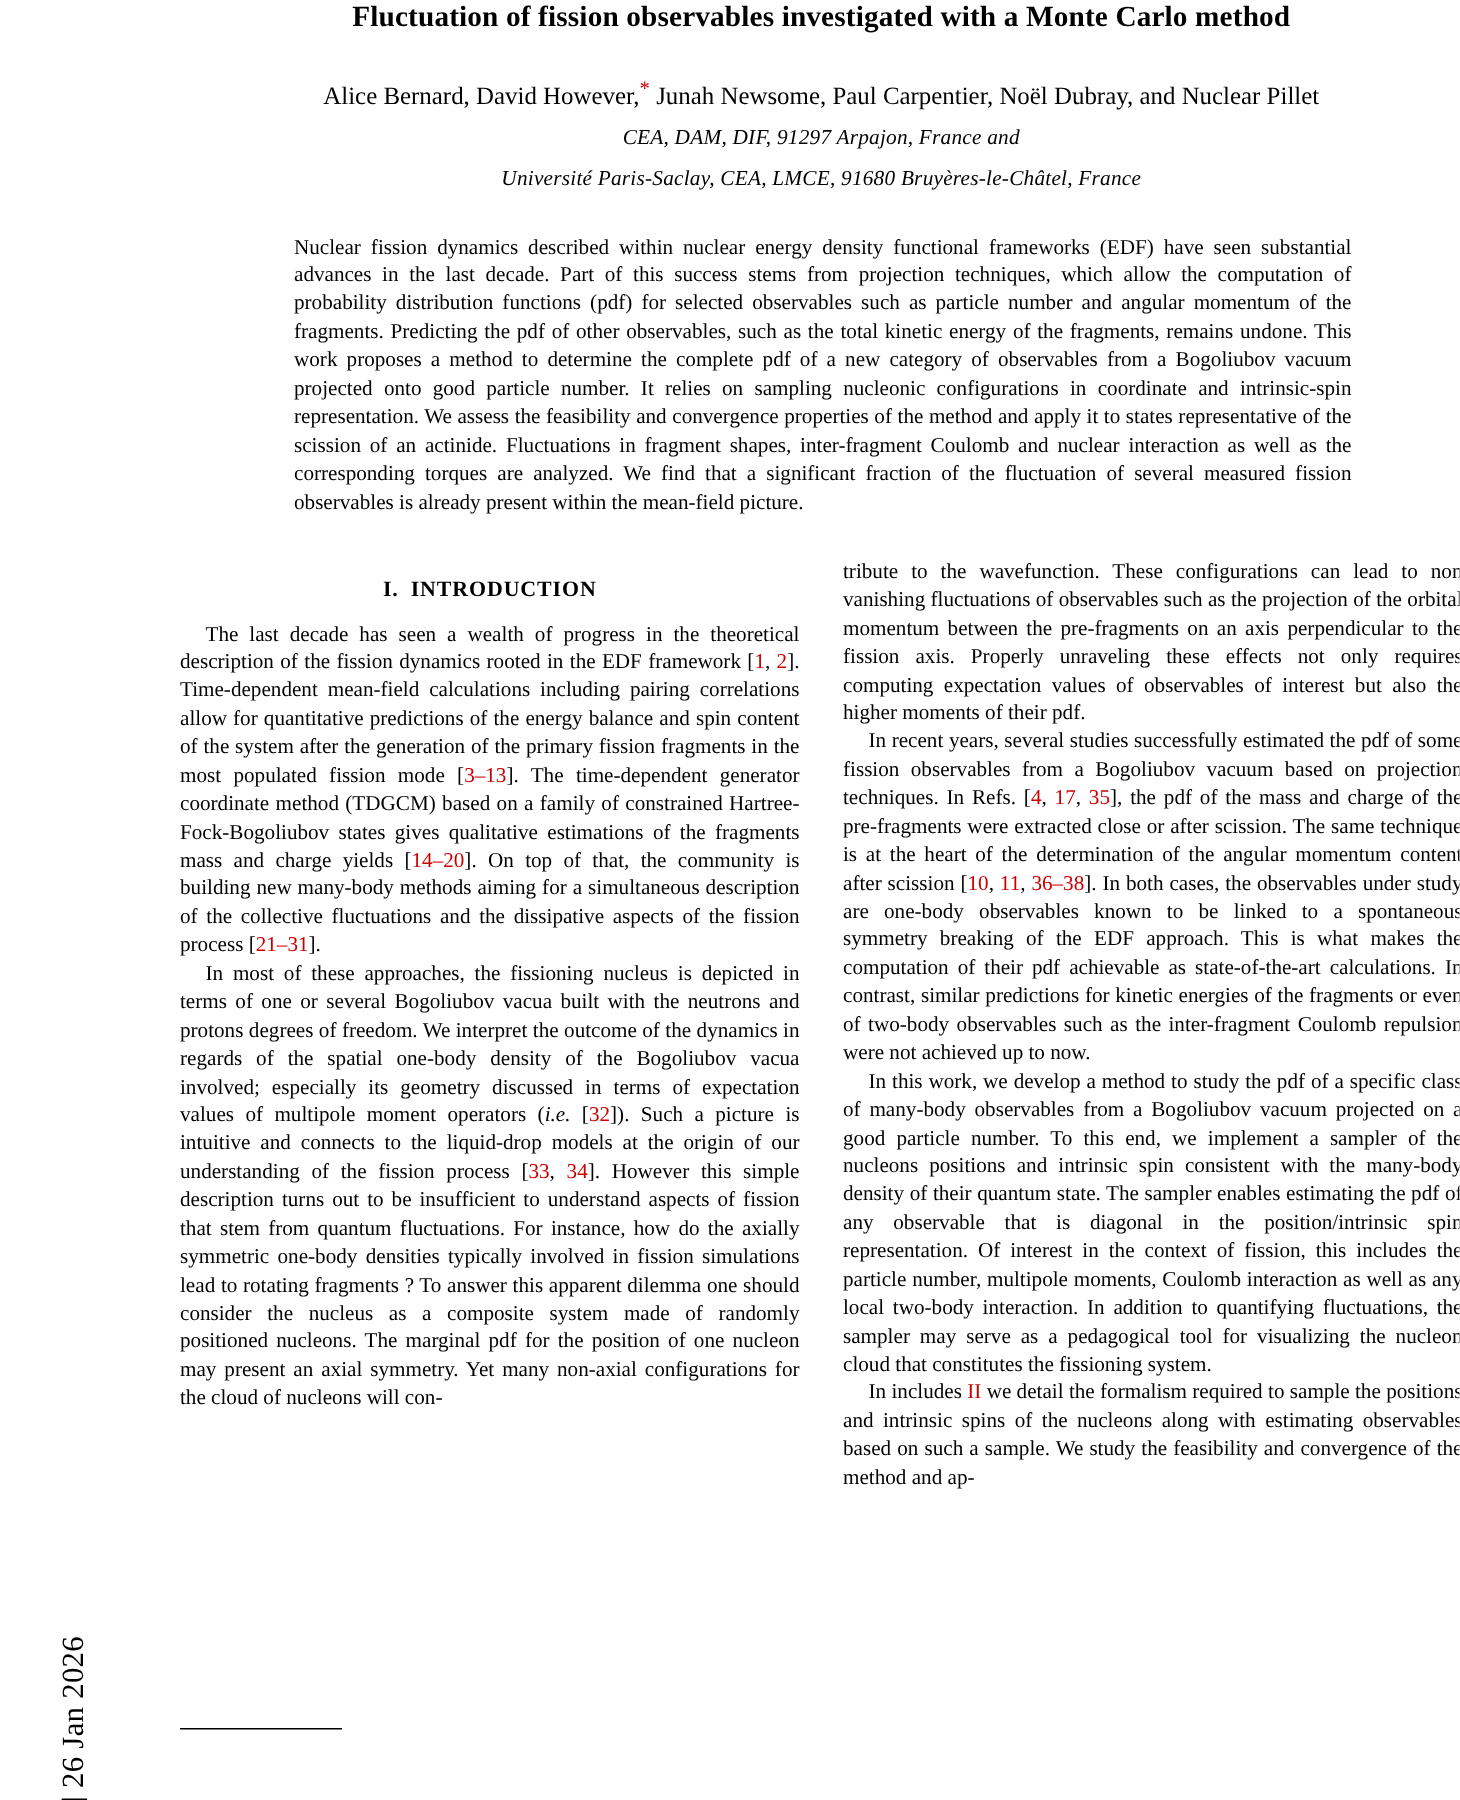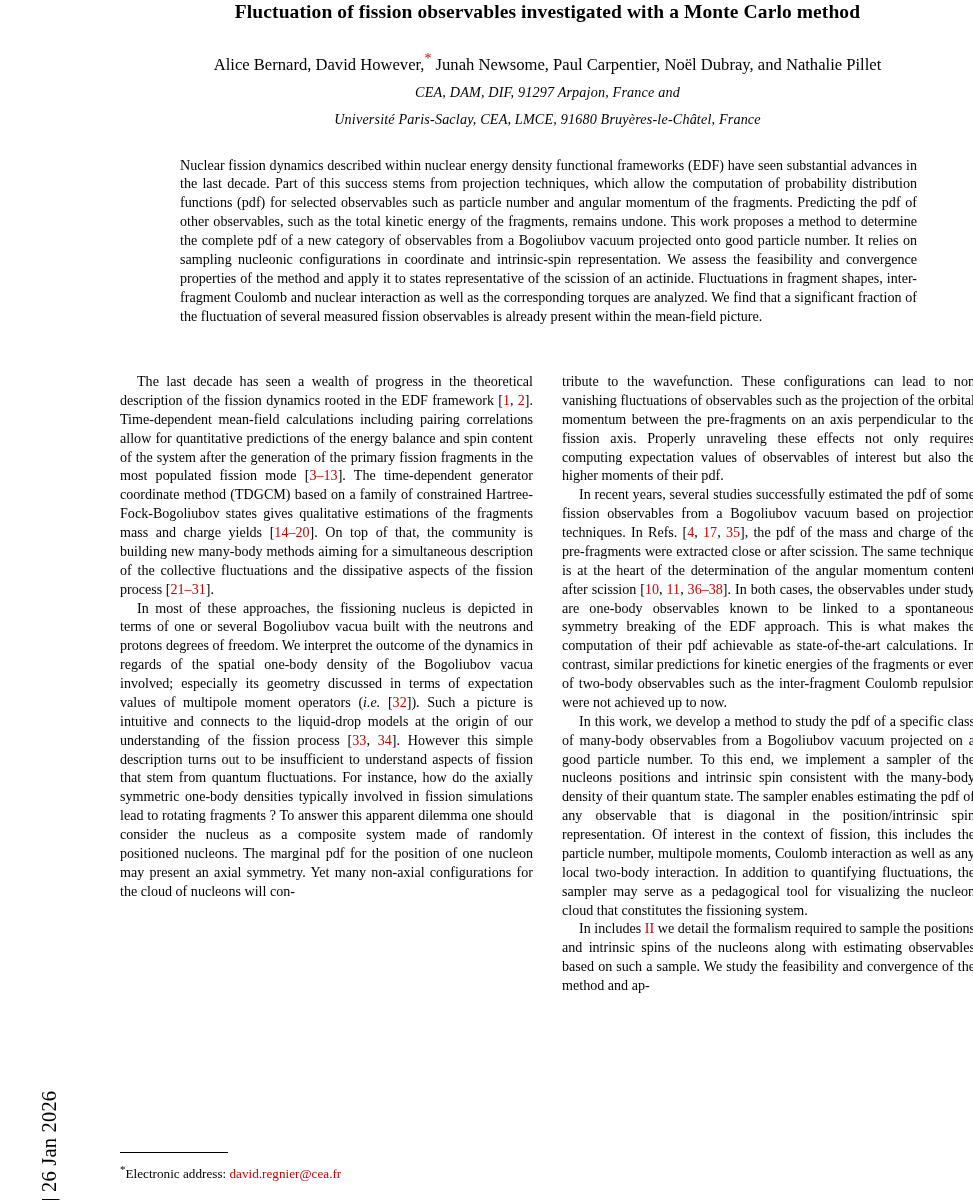--- a/index.html
+++ b/index.html
@@ -77,21 +77,21 @@
     letter-spacing: 0.15px;
   }
   .abstract {
     margin: 26px 0 0 0;
     padding: 0 58px 0 60px;
     font-size: 14.1px;
     line-height: 1.345;
     text-align: justify;
     text-justify: inter-word;
   }
-  .abstract p { margin: 0; text-indent: 0; }
+  .abstract p { margin: 16px; text-indent: 0; }
   .cols {
     position: absolute;
     left: 120px;
     top: 372px;
     width: 855px;
     height: 828px;
   }
   .col {
     position: absolute;
     top: 0;
@@ -140,46 +140,46 @@
 <div class="page">
 
   <div class="arxiv-stamp-wrap">
     <div class="arxiv-stamp">arXiv:2601.18488v1  [nucl-th]  26 Jan 2026</div>
   </div>
 
   <div class="content">
     <h1 class="title">Fluctuation of fission observables investigated with a Monte Carlo method</h1>
 
     <div class="authors">
-      <span>Alice Bernard, David However,</span><sup><a href="#fn1">*</a></sup><span> Junah Newsome, Paul Carpentier, Noël Dubray, and Nathalie Pillet</span>
+      <span>Alice Bernard, David However,</span><sup><a href="#fn1">*</a></sup><span> Junah Newsome, Paul Carpentier, Noël Dubray, and Nuclear Pillet</span>
     </div>
 
     <div class="affil">CEA, DAM, DIF, 91297 Arpajon, France and</div>
     <div class="affil">Université Paris-Saclay, CEA, LMCE, 91680 Bruyères-le-Châtel, France</div>
 
     <div class="abstract">
       <p>Nuclear fission dynamics described within nuclear energy density functional frameworks (EDF) have seen substantial advances in the last decade. Part of this success stems from projection techniques, which allow the computation of probability distribution functions (pdf) for selected observables such as particle number and angular momentum of the fragments. Predicting the pdf of other observables, such as the total kinetic energy of the fragments, remains undone. This work proposes a method to determine the complete pdf of a new category of observables from a Bogoliubov vacuum projected onto good particle number. It relies on sampling nucleonic configurations in coordinate and intrinsic-spin representation. We assess the feasibility and convergence properties of the method and apply it to states representative of the scission of an actinide. Fluctuations in fragment shapes, inter-fragment Coulomb and nuclear interaction as well as the corresponding torques are analyzed. We find that a significant fraction of the fluctuation of several measured fission observables is already present within the mean-field picture.</p>
     </div>
   </div>
 
   <div class="cols">
     <div class="col left">
+      <div class="sec-head">
+        <span class="num">I.</span><span>INTRODUCTION</span>
+      </div>
       <div id="left-body">
           <p><span>The last decade has seen a wealth of progress in the theoretical description of the fission dynamics rooted in the EDF framework [</span><span class="cite">1</span><span>, </span><span class="cite">2</span><span>]. Time-dependent mean-field calculations including pairing correlations allow for quantitative predictions of the energy balance and spin content of the system after the generation of the primary fission fragments in the most populated fission mode [</span><span class="cite">3–13</span><span>]. The time-dependent generator coordinate method (TDGCM) based on a family of constrained Hartree-Fock-Bogoliubov states gives qualitative estimations of the fragments mass and charge yields [</span><span class="cite">14–20</span><span>]. On top of that, the community is building new many-body methods aiming for a simultaneous description of the collective fluctuations and the dissipative aspects of the fission process [</span><span class="cite">21–31</span><span>].</span></p>
           <p><span>In most of these approaches, the fissioning nucleus is depicted in terms of one or several Bogoliubov vacua built with the neutrons and protons degrees of freedom. We interpret the outcome of the dynamics in regards of the spatial one-body density of the Bogoliubov vacua involved; especially its geometry discussed in terms of expectation values of multipole moment operators (</span><i>i.e.</i><span> [</span><span class="cite">32</span><span>]). Such a picture is intuitive and connects to the liquid-drop models at the origin of our understanding of the fission process [</span><span class="cite">33</span><span>, </span><span class="cite">34</span><span>]. However this simple description turns out to be insufficient to understand aspects of fission that stem from quantum fluctuations. For instance, how do the axially symmetric one-body densities typically involved in fission simulations lead to rotating fragments ? To answer this apparent dilemma one should consider the nucleus as a composite system made of randomly positioned nucleons. The marginal pdf for the position of one nucleon may present an axial symmetry. Yet many non-axial configurations for the cloud of nucleons will con-</span></p>
         </div>
     </div>
     <div class="col right">
       <div id="right-body">
           <p style="text-indent: 0px;"><span>tribute to the wavefunction. These configurations can lead to non vanishing fluctuations of observables such as the projection of the orbital momentum between the pre-fragments on an axis perpendicular to the fission axis. Properly unraveling these effects not only requires computing expectation values of observables of interest but also the higher moments of their pdf.</span></p>
           <p><span>In recent years, several studies successfully estimated the pdf of some fission observables from a Bogoliubov vacuum based on projection techniques. In Refs. [</span><span class="cite">4</span><span>, </span><span class="cite">17</span><span>, </span><span class="cite">35</span><span>], the pdf of the mass and charge of the pre-fragments were extracted close or after scission. The same technique is at the heart of the determination of the angular momentum content after scission [</span><span class="cite">10</span><span>, </span><span class="cite">11</span><span>, </span><span class="cite">36–38</span><span>]. In both cases, the observables under study are one-body observables known to be linked to a spontaneous symmetry breaking of the EDF approach. This is what makes the computation of their pdf achievable as state-of-the-art calculations. In contrast, similar predictions for kinetic energies of the fragments or even of two-body observables such as the inter-fragment Coulomb repulsion were not achieved up to now.</span></p>
           <p><span>In this work, we develop a method to study the pdf of a specific class of many-body observables from a Bogoliubov vacuum projected on a good particle number. To this end, we implement a sampler of the nucleons positions and intrinsic spin consistent with the many-body density of their quantum state. The sampler enables estimating the pdf of any observable that is diagonal in the position/intrinsic spin representation. Of interest in the context of fission, this includes the particle number, multipole moments, Coulomb interaction as well as any local two-body interaction. In addition to quantifying fluctuations, the sampler may serve as a pedagogical tool for visualizing the nucleon cloud that constitutes the fissioning system.</span></p>
           <p><span>In includes </span><span class="cite">II</span><span> we detail the formalism required to sample the positions and intrinsic spins of the nucleons along with estimating observables based on such a sample. We study the feasibility and convergence of the method and ap-</span></p>
         </div>
     </div>
   </div>
 
   <div class="footnote-rule"></div>
-  <div class="footnote" id="fn1">
-    <sup>*</sup><span>Electronic address: </span><span class="mail">david.regnier@cea.fr</span>
-  </div>
 
 </div>
 
 </body></html>

